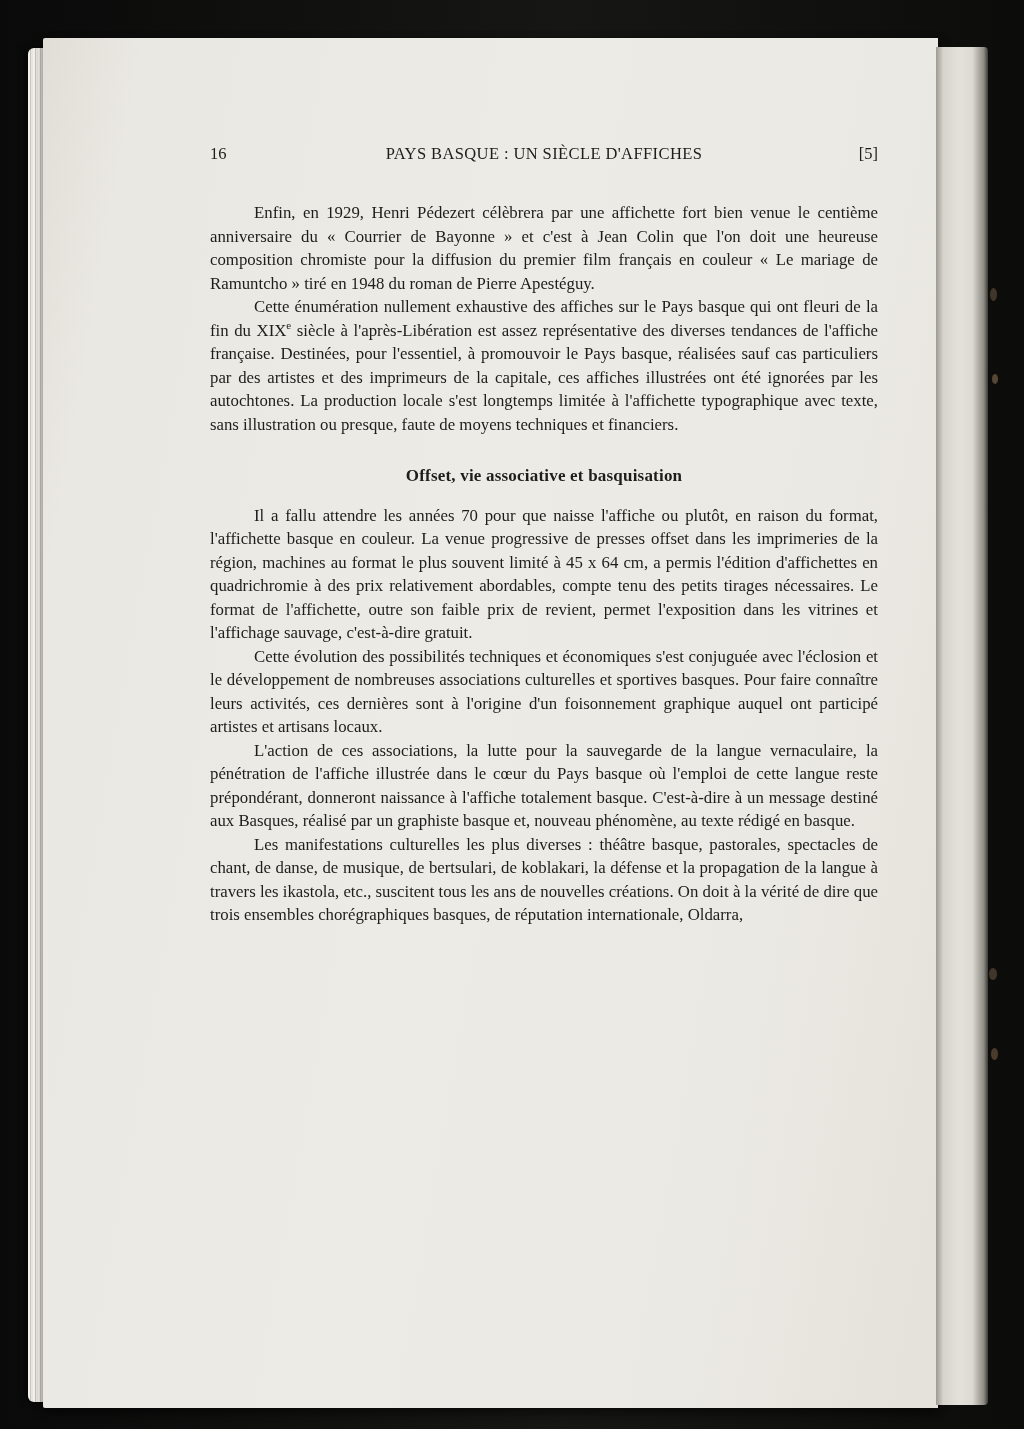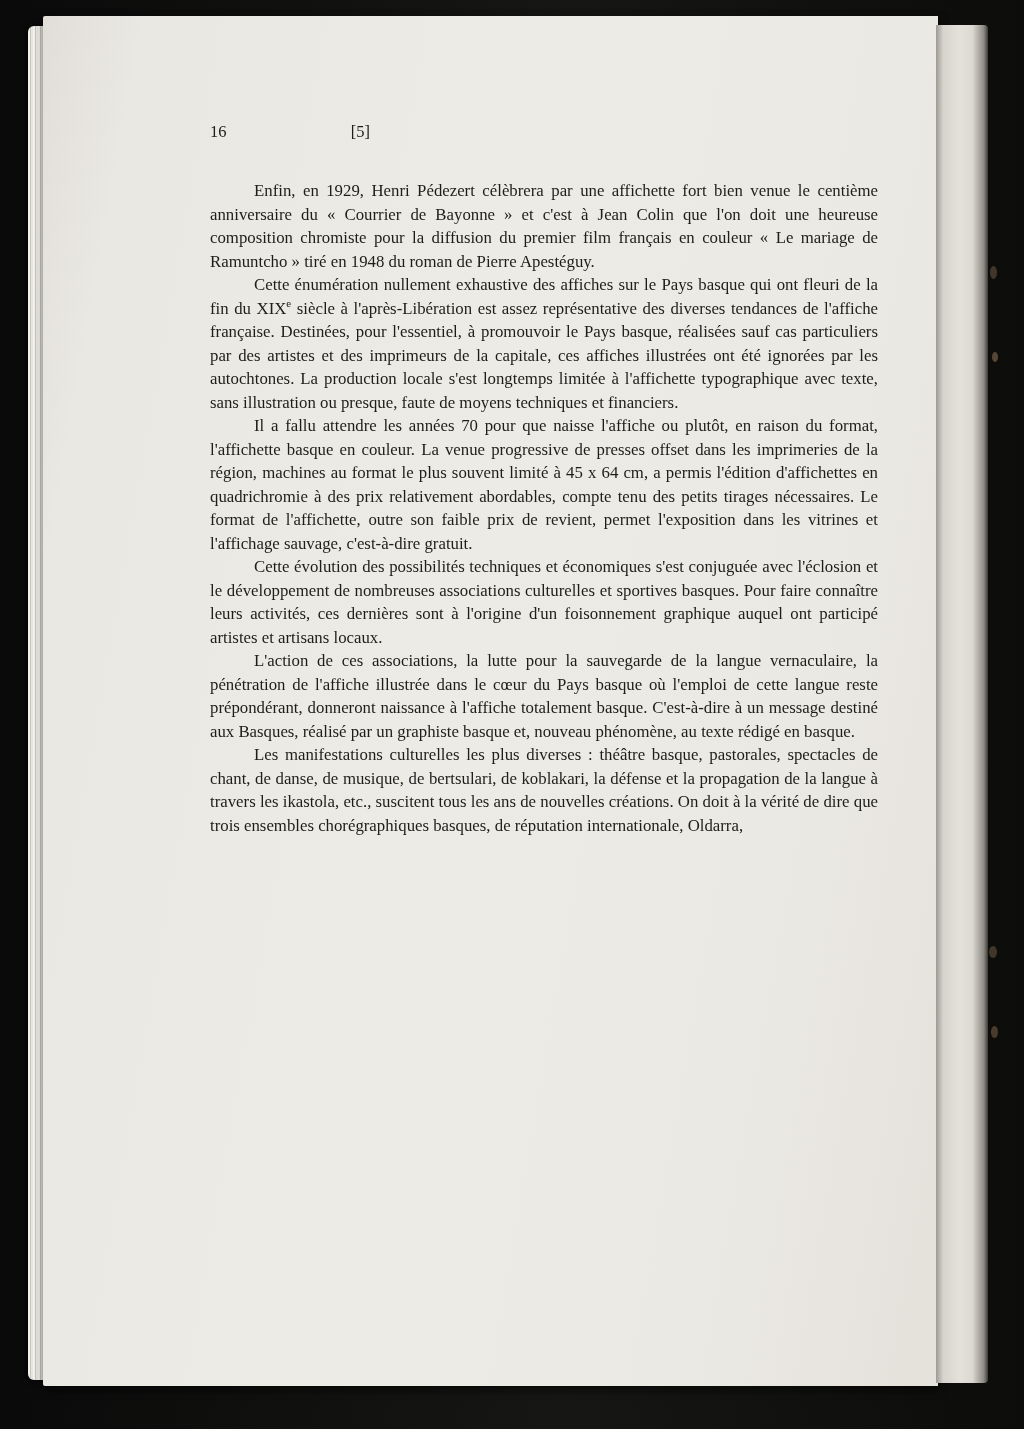--- a/index.html
+++ b/index.html
@@ -12,21 +12,21 @@
     overflow: hidden;
   }
   .scan-bg {
     position: absolute;
     inset: 0;
     background: linear-gradient(90deg, #0a0a0a 0%, #161614 55%, #0c0c0b 100%);
   }
   .book {
     position: absolute;
     left: 26px;
-    top: 16px;
+    top: 38px;
     width: 962px;
     height: 1372px;
   }
   
   .stack-left {
     position: absolute;
     left: 2px;
     top: 10px;
     bottom: 8px;
     width: 22px;
@@ -125,30 +125,32 @@
 
     <div class="stitch s1"></div>
     <div class="stitch s2"></div>
     <div class="stitch s3"></div>
     <div class="stitch s4"></div>
 
     <div class="text-block">
 
       <div class="running-head">
         <span class="num">16</span>
+        <span class="title">PAYS BASQUE : UN SIÈCLE D'AFFICHES</span>
         <span class="folio">[5]</span>
       </div>
 
       <div class="body-copy">
 
 
         <p class="para indent">Enfin, en 1929, Henri Pédezert célèbrera par une affichette fort bien venue le centième anniversaire du « Courrier de Bayonne » et c'est à Jean Colin que l'on doit une heureuse composition chromiste pour la diffusion du premier film français en couleur « Le mariage de Ramuntcho » tiré en 1948 du roman de Pierre Apestéguy.</p>
 
         <p class="para indent"><span>Cette énumération nullement exhaustive des affiches sur le Pays basque qui ont fleuri de la fin du XIX</span><sup class="sup">e</sup><span> siècle à l'après-Libération est assez représentative des diverses tendances de l'affiche française. Destinées, pour l'essentiel, à promouvoir le Pays basque, réalisées sauf cas particuliers par des artistes et des imprimeurs de la capitale, ces affiches illustrées ont été ignorées par les autochtones. La production locale s'est longtemps limitée à l'affichette typographique avec texte, sans illustration ou presque, faute de moyens techniques et financiers.</span></p>
 
+        <h2 class="section-heading">Offset, vie associative et basquisation</h2>
 
         <p class="para indent">Il a fallu attendre les années 70 pour que naisse l'affiche ou plutôt, en raison du format, l'affichette basque en couleur. La venue progressive de presses offset dans les imprimeries de la région, machines au format le plus souvent limité à 45 x 64 cm, a permis l'édition d'affichettes en quadrichromie à des prix relativement abordables, compte tenu des petits tirages nécessaires. Le format de l'affichette, outre son faible prix de revient, permet l'exposition dans les vitrines et l'affichage sauvage, c'est-à-dire gratuit.</p>
 
         <p class="para indent">Cette évolution des possibilités techniques et économiques s'est conjuguée avec l'éclosion et le développement de nombreuses associations culturelles et sportives basques. Pour faire connaître leurs activités, ces dernières sont à l'origine d'un foisonnement graphique auquel ont participé artistes et artisans locaux.</p>
 
         <p class="para indent">L'action de ces associations, la lutte pour la sauvegarde de la langue vernaculaire, la pénétration de l'affiche illustrée dans le cœur du Pays basque où l'emploi de cette langue reste prépondérant, donneront naissance à l'affiche totalement basque. C'est-à-dire à un message destiné aux Basques, réalisé par un graphiste basque et, nouveau phénomène, au texte rédigé en basque.</p>
 
         <p class="para indent gap-before">Les manifestations culturelles les plus diverses : théâtre basque, pastorales, spectacles de chant, de danse, de musique, de bertsulari, de koblakari, la défense et la propagation de la langue à travers les ikastola, etc., suscitent tous les ans de nouvelles créations. On doit à la vérité de dire que trois ensembles chorégraphiques basques, de réputation internationale, Oldarra,</p>
 
       </div>

